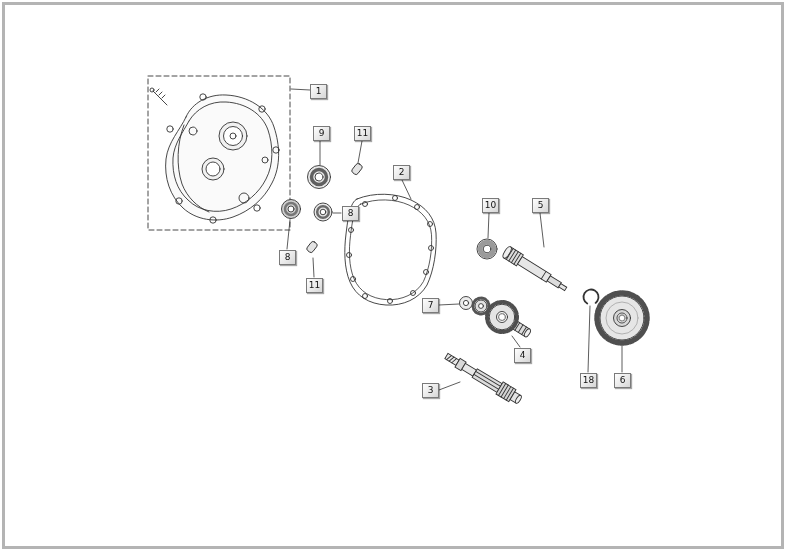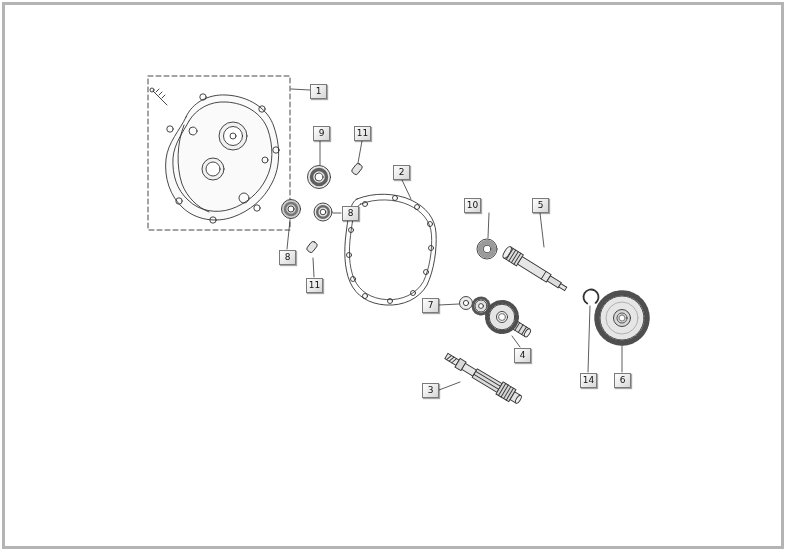--- a/index.html
+++ b/index.html
@@ -188,20 +188,20 @@
     </g>
   </svg>
 
   <div class="callout" style="left:310px;top:84px">1</div>
   <div class="callout" style="left:313px;top:126px">9</div>
   <div class="callout" style="left:354px;top:126px">11</div>
   <div class="callout" style="left:393px;top:165px">2</div>
   <div class="callout" style="left:342px;top:206px">8</div>
   <div class="callout" style="left:279px;top:250px">8</div>
   <div class="callout" style="left:306px;top:278px">11</div>
-  <div class="callout" style="left:464px;top:198px">10</div>
+  <div class="callout" style="left:482px;top:198px">10</div>
   <div class="callout" style="left:532px;top:198px">5</div>
   <div class="callout" style="left:422px;top:298px">7</div>
   <div class="callout" style="left:514px;top:348px">4</div>
-  <div class="callout" style="left:580px;top:373px">14</div>
+  <div class="callout" style="left:580px;top:373px">18</div>
   <div class="callout" style="left:614px;top:373px">6</div>
   <div class="callout" style="left:422px;top:383px">3</div>
 </div>
 
 </body></html>

